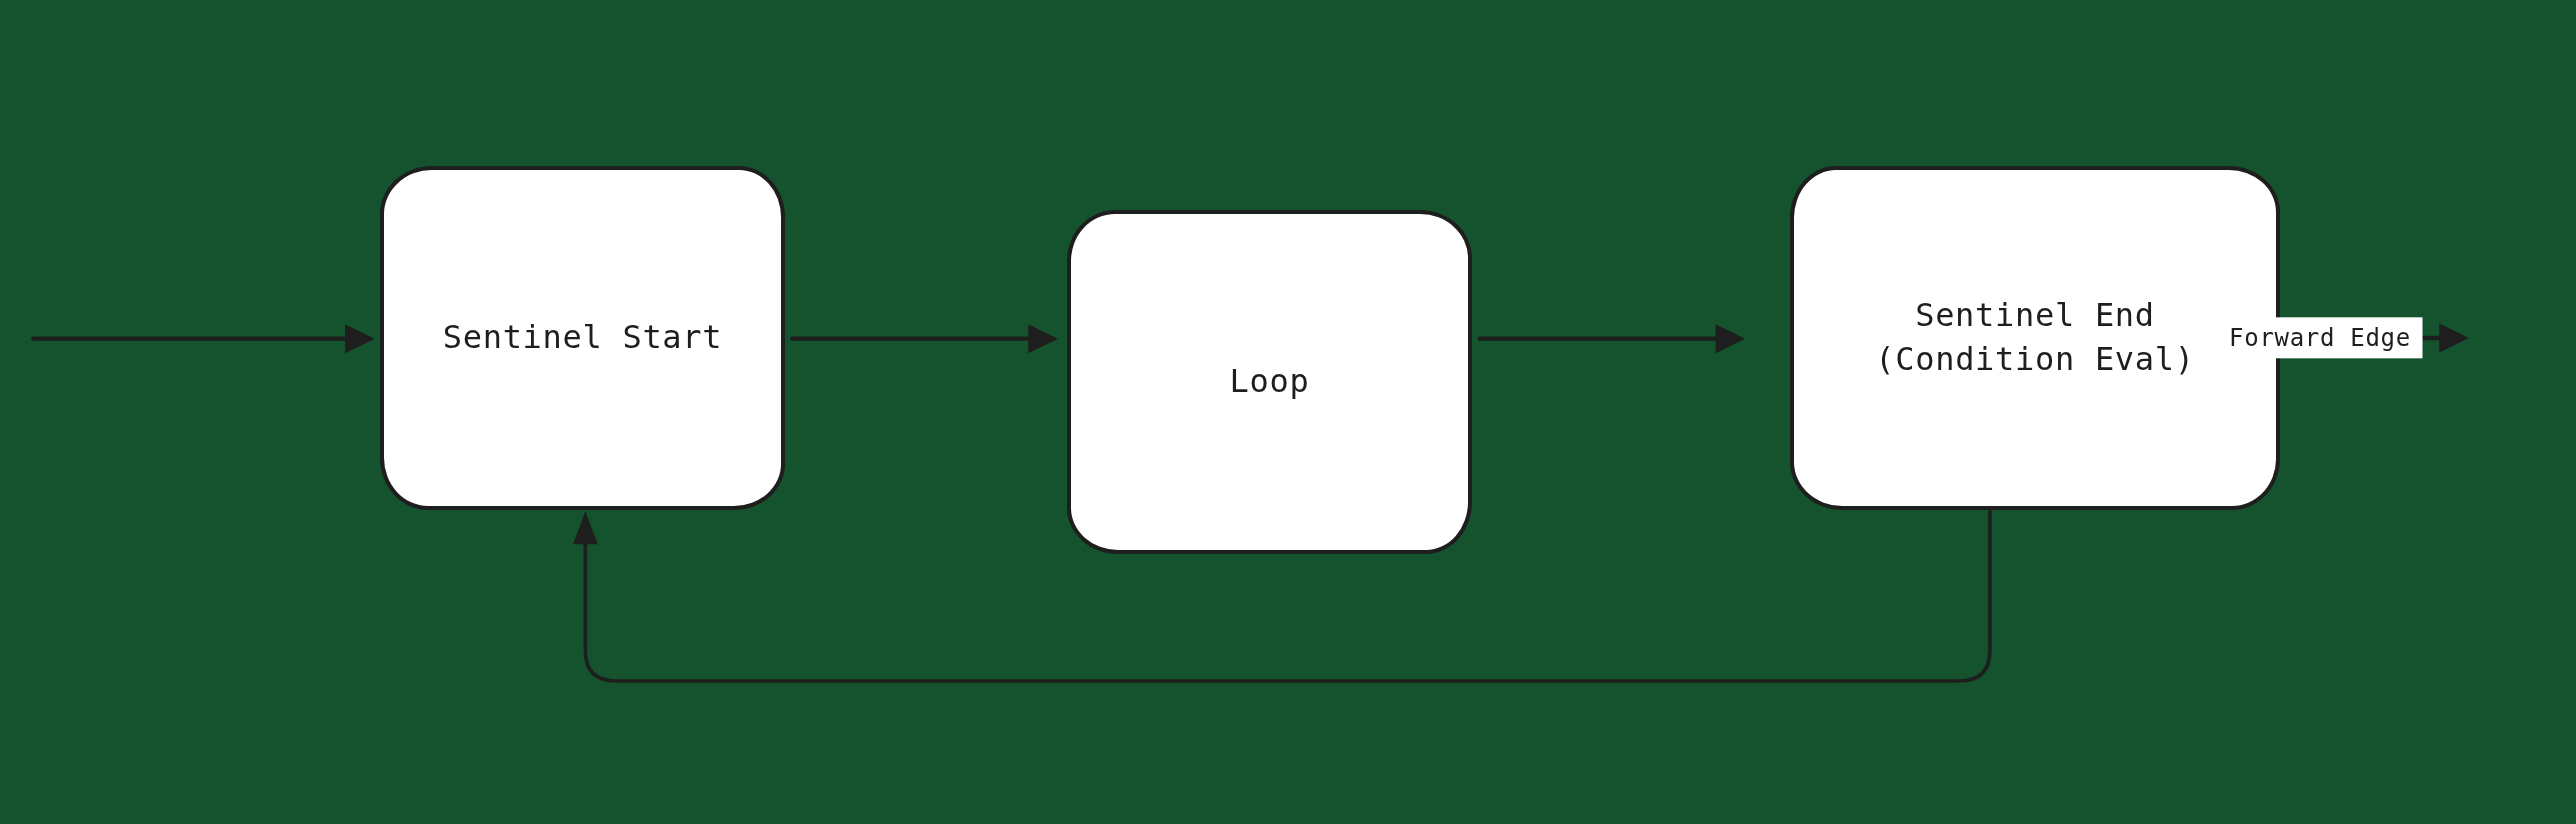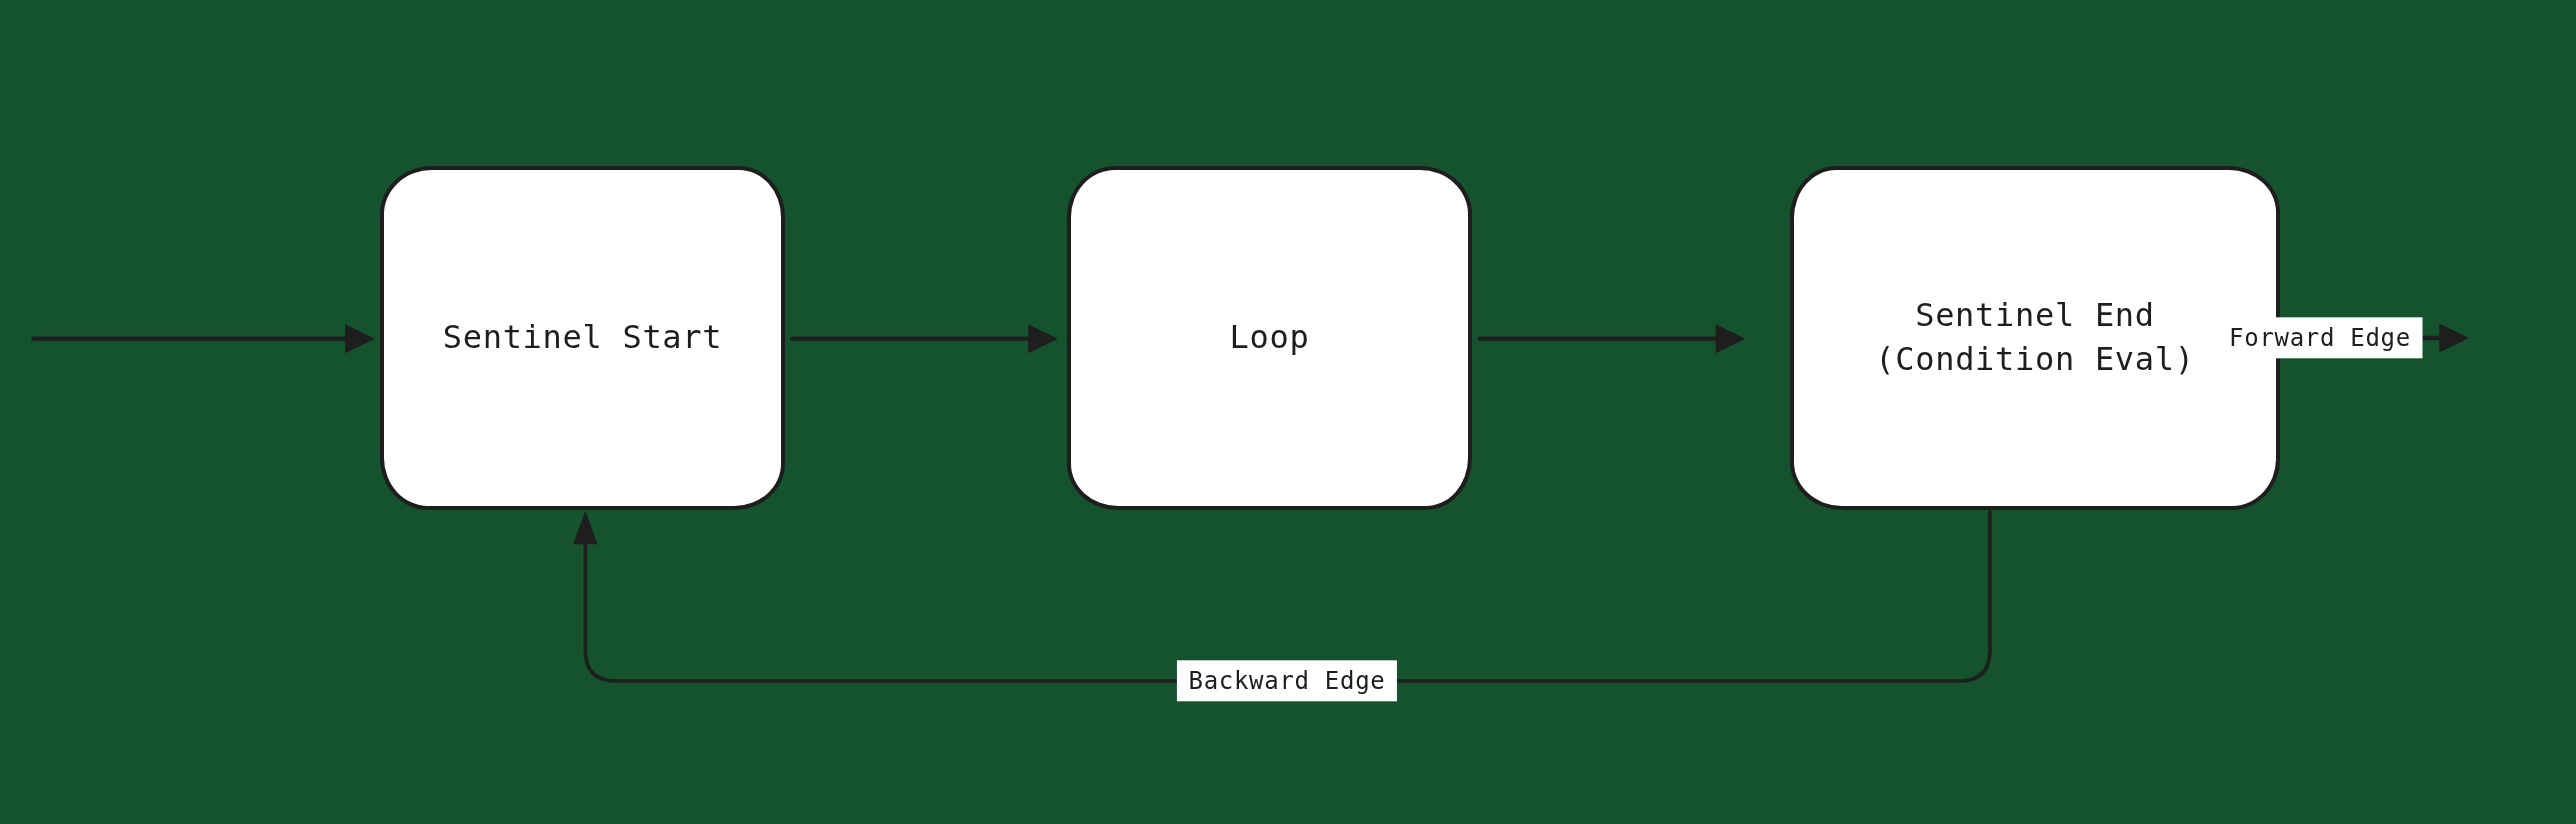--- a/index.html
+++ b/index.html
@@ -44,20 +44,21 @@
   
   .node-start {
     left: 380px;
     width: 405px;
     border-radius: 52px 46px 51px 48px / 48px 51px 46px 52px;
   }
   .node-loop {
     left: 1067px;
     width: 405px;
     border-radius: 48px 52px 46px 51px / 51px 48px 52px 46px;
+    margin-top: 44px;
   }
   .node-end {
     left: 1790px;
     width: 490px;
     border-radius: 46px 51px 48px 52px / 52px 46px 51px 48px;
   }
   .edge-label {
     position: absolute;
     transform: translate(-50%, -50%);
     background: #ffffff;
@@ -107,16 +108,15 @@
     <span class="node-label">Loop</span>
   </div>
 
   <div class="node node-end">
     <span class="node-label">Sentinel End
 (Condition Eval)</span>
   </div>
 
   <div class="edge-label forward-edge-label">Forward Edge</div>
 
-  <div class="edge-label backward-edge-label">Backward Edge</div>
 
 </div>
 
 
 </body></html>

